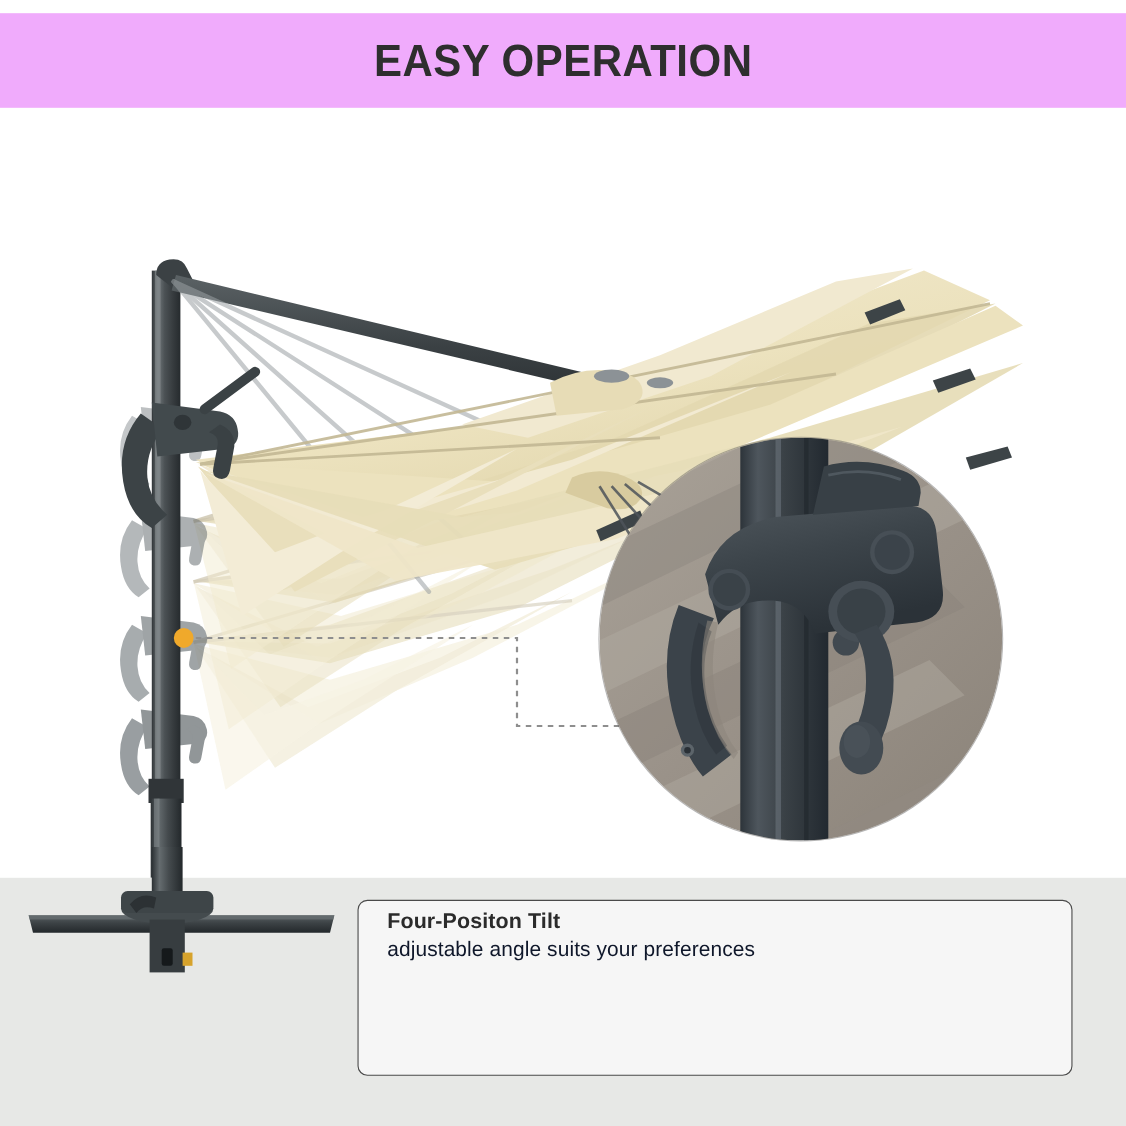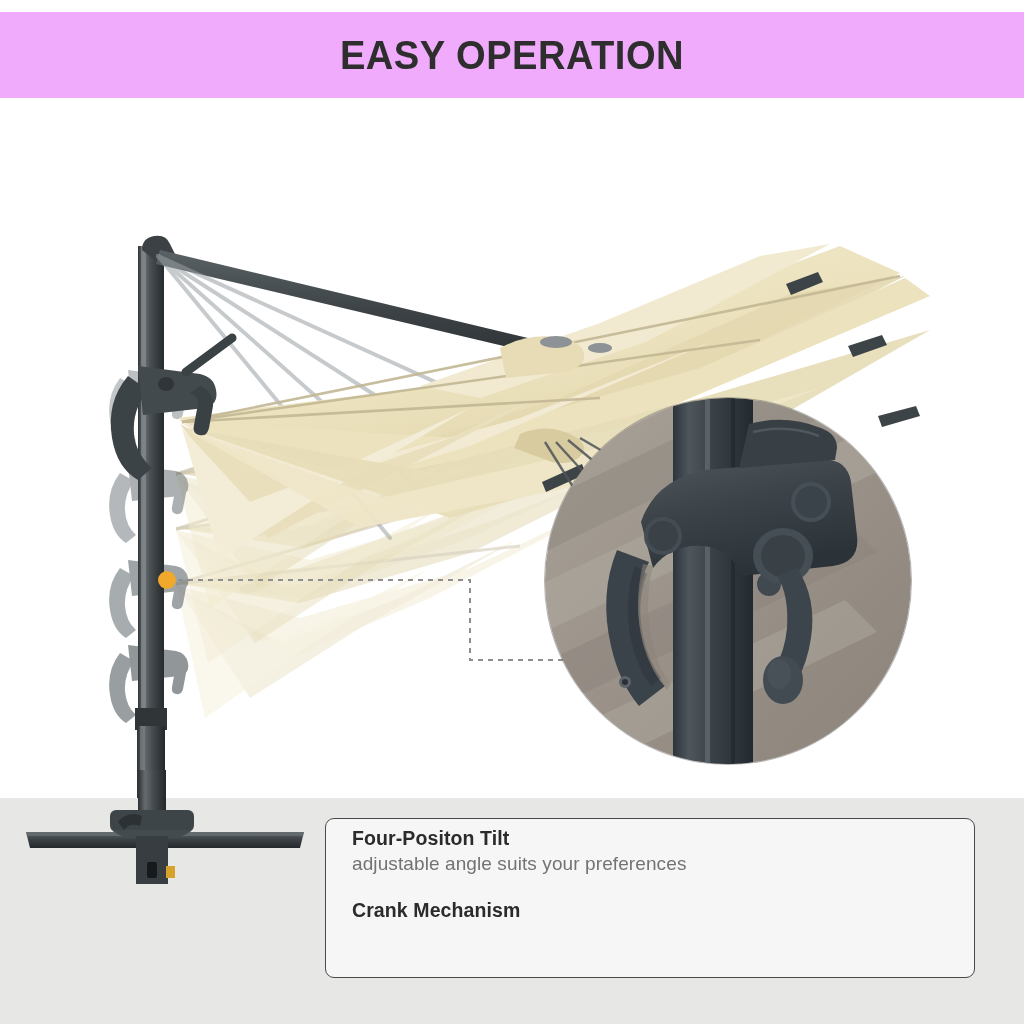--- a/index.html
+++ b/index.html
@@ -38,21 +38,21 @@
     position:absolute;left:325px;top:818px;width:650px;height:160px;
     background:#f6f6f6;border:1.4px solid #4a4a4a;border-radius:9px;
     box-sizing:border-box;
     padding:6px 0 0 26px;
   }
   .feat-title{
     font-size:19.5px;font-weight:bold;color:#2b2b2b;
     line-height:1.35;letter-spacing:0.1px;
   }
   .feat-desc{
-    font-size:19px;font-weight:normal;color:#737373;
+    font-size:19px;font-weight:normal;color:#0f172a;
     line-height:1.35;letter-spacing:0.1px;white-space:pre;
   }
   .feat-block{margin-bottom:4px;}
   .feat-block.second{margin-top:20px;}
 
   
   .illus{position:absolute;left:0;top:98px;width:1024px;height:700px;}
   .illus svg{display:block;}
 
   
@@ -328,17 +328,16 @@
       <rect x="166" y="96" width="9" height="12" fill="#d7a32c"></rect>
     </svg>
   </div>
 
   <div class="feature-card">
     <div class="feat-block">
       <div class="feat-title">Four-Positon Tilt</div>
       <div class="feat-desc">adjustable angle suits your preferences</div>
     </div>
     <div class="feat-block second">
-      <div class="feat-title">Crank Mechanism</div>
     </div>
   </div>
 
 </div>
 
 </body></html>

